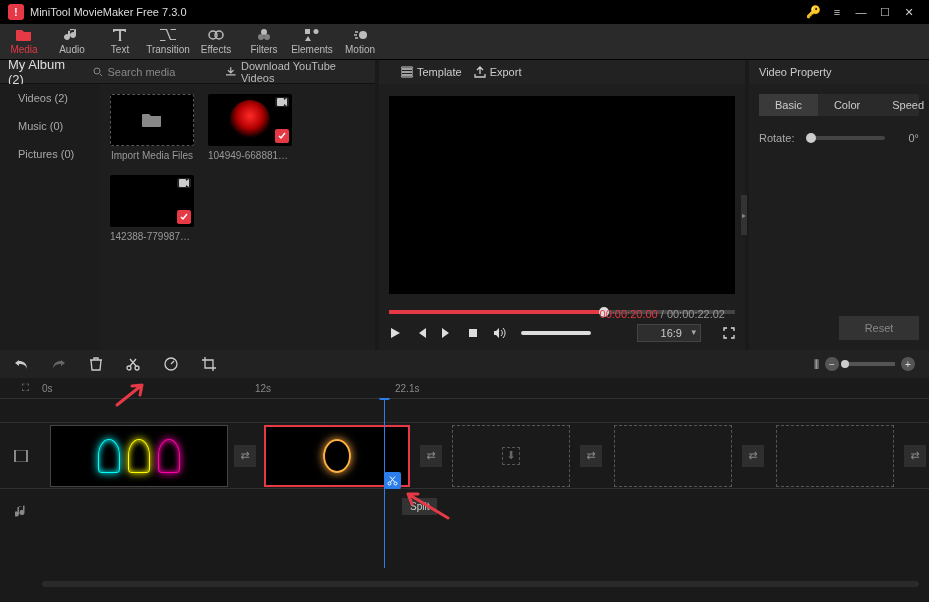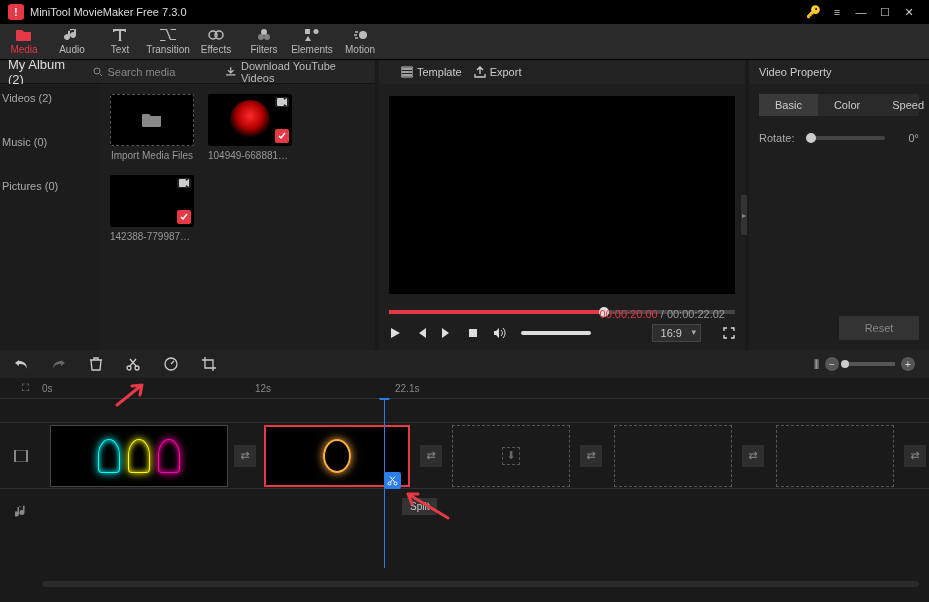--- a/index.html
+++ b/index.html
@@ -20,21 +20,21 @@
 .tool .label { font-size:10px; }
 
 
 .main { display:flex; height:290px; }
 .left { width:376px; background:#1e1e1e; display:flex; flex-direction:column; }
 .subtoolbar { height:24px; background:#252525; display:flex; align-items:center; padding:0 8px; gap:12px; border-bottom:1px solid #111; }
 .album-tab { font-size:13px; color:#ddd; }
 .search { flex:0 0 120px; color:#888; display:flex; align-items:center; gap:4px; }
 .yt-link { margin-left:auto; color:#bbb; display:flex; align-items:center; gap:4px; }
 .left-body { display:flex; flex:1; }
-.categories { width:100px; background:#1c1c1c; padding:8px 2px; display:flex; flex-direction:column; gap:32px; }
+.categories { width:100px; background:#1c1c1c; padding:8px 18px; display:flex; flex-direction:column; gap:16px; }
 .cat { color:#aaa; font-size:11px; }
 .media-grid { flex:1; padding:10px; display:flex; flex-wrap:wrap; gap:14px; align-content:flex-start; }
 .media-item { width:84px; display:flex; flex-direction:column; align-items:center; gap:4px; }
 .media-thumb { width:84px; height:52px; background:#000; border-radius:2px; position:relative; display:flex; align-items:center; justify-content:center; }
 .import-thumb { border:1px dashed #555; }
 .media-badge { position:absolute; top:3px; right:3px; background:#222; border-radius:2px; padding:1px 2px; }
 .media-check { position:absolute; bottom:3px; right:3px; width:14px; height:14px; background:#e63946; border-radius:2px; display:flex; align-items:center; justify-content:center; }
 .media-label { font-size:10px; color:#999; max-width:84px; overflow:hidden; white-space:nowrap; text-overflow:ellipsis; }
 
 
@@ -47,21 +47,21 @@
 .player-controls { padding:4px 10px 8px; }
 .seekbar { height:4px; background:#444; position:relative; margin-bottom:10px; }
 .seekfill { position:absolute; left:0; top:0; height:100%; width:62%; background:#e63946; }
 .seekhandle { position:absolute; left:62%; top:50%; width:10px; height:10px; background:#ddd; border-radius:50%; transform:translate(-50%,-50%); }
 .times { position:absolute; right:10px; top:-2px; font-size:11px; }
 .times .current { color:#e63946; }
 .times .total { color:#999; }
 .transport { display:flex; align-items:center; gap:14px; }
 .ticon { color:#ddd; }
 .vol-track { width:70px; height:4px; background:#ddd; border-radius:2px; }
-.aspect-sel { margin-left:auto; background:#2e2e2e; border:1px solid #444; color:#ccc; padding:2px 18px 2px 8px; font-size:11px; position:relative; }
+.aspect-sel { margin-left:auto; background:#2e2e2e; border:1px solid #444; color:#ccc; padding:2px 18px 2px 23px; font-size:11px; position:relative; }
 .aspect-sel::after { content:"▾"; position:absolute; right:4px; top:2px; color:#aaa; font-size:9px; }
 
 
 .props { width:180px; background:#1e1e1e; display:flex; flex-direction:column; }
 .props-header { height:24px; background:#222; display:flex; align-items:center; padding:0 10px; color:#ccc; font-size:11px; }
 .props-body { padding:10px; flex:1; }
 .prop-tabs { display:flex; background:#2a2a2a; border-radius:2px; margin-bottom:16px; }
 .prop-tab { flex:1; text-align:center; padding:5px 16px; font-size:11px; color:#ccc; }
 .prop-tab.active { background:#3a3a3a; }
 .prop-row { display:flex; align-items:center; margin-bottom:18px; gap:10px; }

